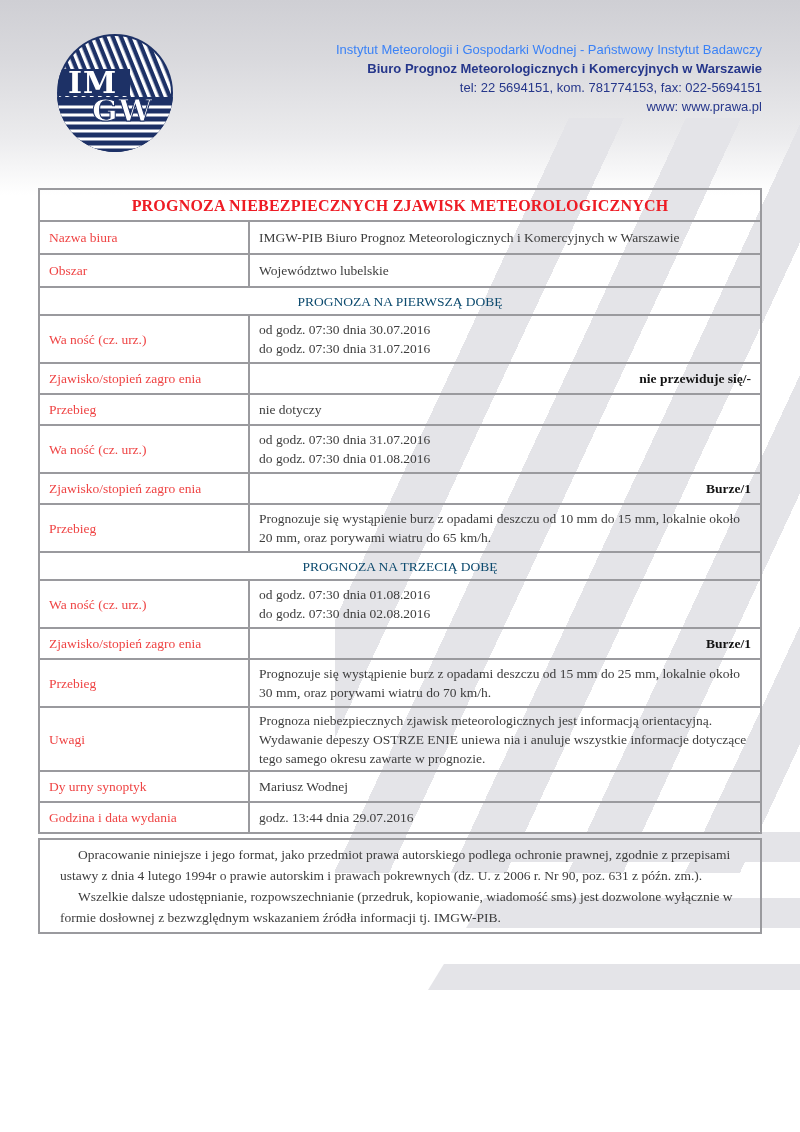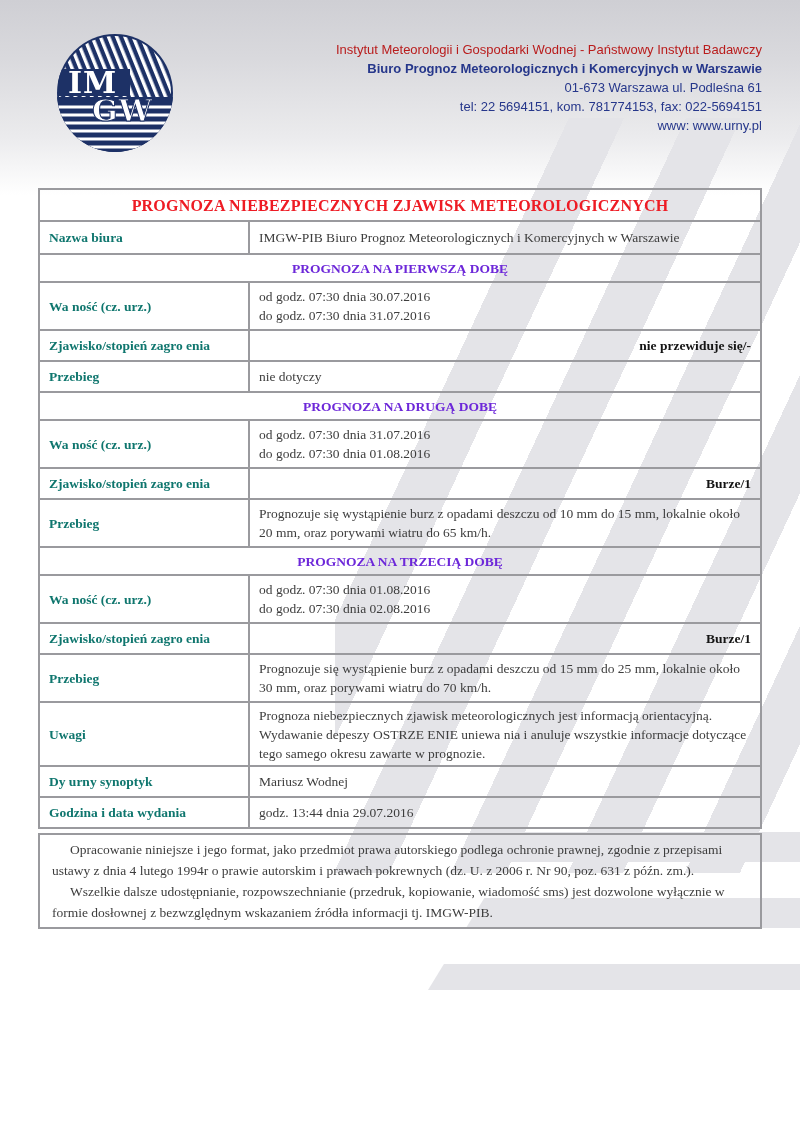--- a/index.html
+++ b/index.html
@@ -15,41 +15,41 @@
      clip-path:polygon(38% 0,100% 0,100% 100%,0 100%,0 55%);}
   .wm-horiz{position:absolute;top:832px;left:428px;width:372px;height:158px;
      background:repeating-linear-gradient(180deg,#e4e4e8 0 30px,rgba(255,255,255,0) 30px 66px);
      clip-path:polygon(26% 0,100% 0,100% 100%,0 100%);}
 
   
   .logo{position:absolute;top:33px;left:56px;width:118px;height:120px;}
   .contact{position:absolute;top:40px;right:38px;width:560px;text-align:right;
      font-family:"Liberation Sans","DejaVu Sans",sans-serif;font-size:13px;line-height:19px;
      color:#26378b;}
-  .contact .org{color:#b91c1c;}
+  .contact .org{color:#3b82f6;}
   .contact .bureau{font-weight:bold;}
 
   
   .content{position:absolute;top:188px;left:38px;width:724px;z-index:2;}
   table.doc{border-collapse:collapse;width:724px;background:transparent;
      font-size:13.5px;color:#3d3d3d;}
   table.doc td{border:2px solid #9a9a9e;padding:1px 9px;vertical-align:middle;line-height:19px;}
   td.title-cell{height:28px;text-align:center;color:#ee1b24;font-weight:bold;font-size:16px;letter-spacing:.2px;}
-  td.sec-head{height:24px;text-align:center;font-weight:bold;color:#6d28d9;font-size:13.5px;}
-  td.lbl{font-weight:bold;color:#0f766e;width:190px;}
+  td.sec-head{height:24px;text-align:center;font-weight:normal;color:#0c4a6e;font-size:13.5px;}
+  td.lbl{font-weight:normal;color:#ef4444;width:190px;}
   td.val{}
   .ml{white-space:pre-line;margin-top:45px;}
   .bold-val{font-weight:bold;color:#141414;text-align:right;}
   tr.r-info td{height:29px;}
   tr.r-wazn td{height:44px;}
   tr.r-single td{height:27px;}
   tr.r-multi td{height:44px;}
   tr.r-uwagi td{height:60px;vertical-align:middle;margin-top:46px;}
 
-  .footer-box{margin-top:4px;border:2px solid #9a9a9e;padding:4px 12px;background:transparent;
+  .footer-box{margin-top:4px;border:2px solid #9a9a9e;padding:4px 20px;background:transparent;
      font-size:13.5px;color:#3d3d3d;}
   .footer-box p{margin:0;text-indent:18px;line-height:21px;}
 </style>
 </head>
 <body>
 
 <div class="page">
 
   <div class="header-gradient"></div>
   <div class="wm-diag"></div>
@@ -81,60 +81,60 @@
         <rect x="2" y="36" width="72" height="27" fill="#1d3166"></rect>
         <text x="12" y="60" font-family="DejaVu Serif, Liberation Serif, serif" font-weight="bold" font-size="30" fill="#ffffff" letter-spacing="1">IM</text>
         <text x="36" y="88" font-family="DejaVu Serif, Liberation Serif, serif" font-weight="bold" font-size="30" fill="#ffffff" stroke="#1d3166" stroke-width="1" letter-spacing="1">GW</text>
       </g>
     </svg>
   </div>
 
   <div class="contact">
     <div class="org">Instytut Meteorologii i Gospodarki Wodnej - Państwowy Instytut Badawczy</div>
     <div class="bureau">Biuro Prognoz Meteorologicznych i Komercyjnych w Warszawie</div>
-    <div class="addr">01-673 Warszawa ul. Podleśna 61</div>
     <div class="tel">tel: 22 5694151, kom. 781774153, fax: 022-5694151</div>
-    <div class="web">www: www.urny.pl</div>
+    <div class="web">www: www.prawa.pl</div>
   </div>
 
   <div class="content">
     <table class="doc">
       <colgroup>
           <col style="width:190px">
           <col>
         </colgroup>
       <tbody>
         <tr>
           <td class="title-cell" colspan="2">PROGNOZA NIEBEZPIECZNYCH ZJAWISK METEOROLOGICZNYCH</td>
         </tr>
         <tr class="r-info">
           <td class="lbl">Nazwa biura</td>
           <td class="val">IMGW-PIB Biuro Prognoz Meteorologicznych i Komercyjnych w Warszawie</td>
+        </tr>
+        <tr class="r-info">
+          <td class="lbl">Obszar</td>
+          <td class="val">Województwo lubelskie</td>
         </tr>
 
         <tr>
           <td class="sec-head" colspan="2">PROGNOZA NA PIERWSZĄ DOBĘ</td>
         </tr>
         <tr class="r-wazn">
           <td class="lbl">Wa ność (cz. urz.)</td>
           <td class="val ml">od godz. 07:30 dnia 30.07.2016
 do godz. 07:30 dnia 31.07.2016</td>
         </tr>
         <tr class="r-single">
           <td class="lbl">Zjawisko/stopień zagro enia</td>
           <td class="val bold-val">nie przewiduje się/-</td>
         </tr>
         <tr class="r-single">
           <td class="lbl">Przebieg</td>
           <td class="val">nie dotyczy</td>
         </tr>
 
-        <tr>
-          <td class="sec-head" colspan="2">PROGNOZA NA DRUGĄ DOBĘ</td>
-        </tr>
         <tr class="r-wazn">
           <td class="lbl">Wa ność (cz. urz.)</td>
           <td class="val ml">od godz. 07:30 dnia 31.07.2016
 do godz. 07:30 dnia 01.08.2016</td>
         </tr>
         <tr class="r-single">
           <td class="lbl">Zjawisko/stopień zagro enia</td>
           <td class="val bold-val">Burze/1</td>
         </tr>
         <tr class="r-multi">

